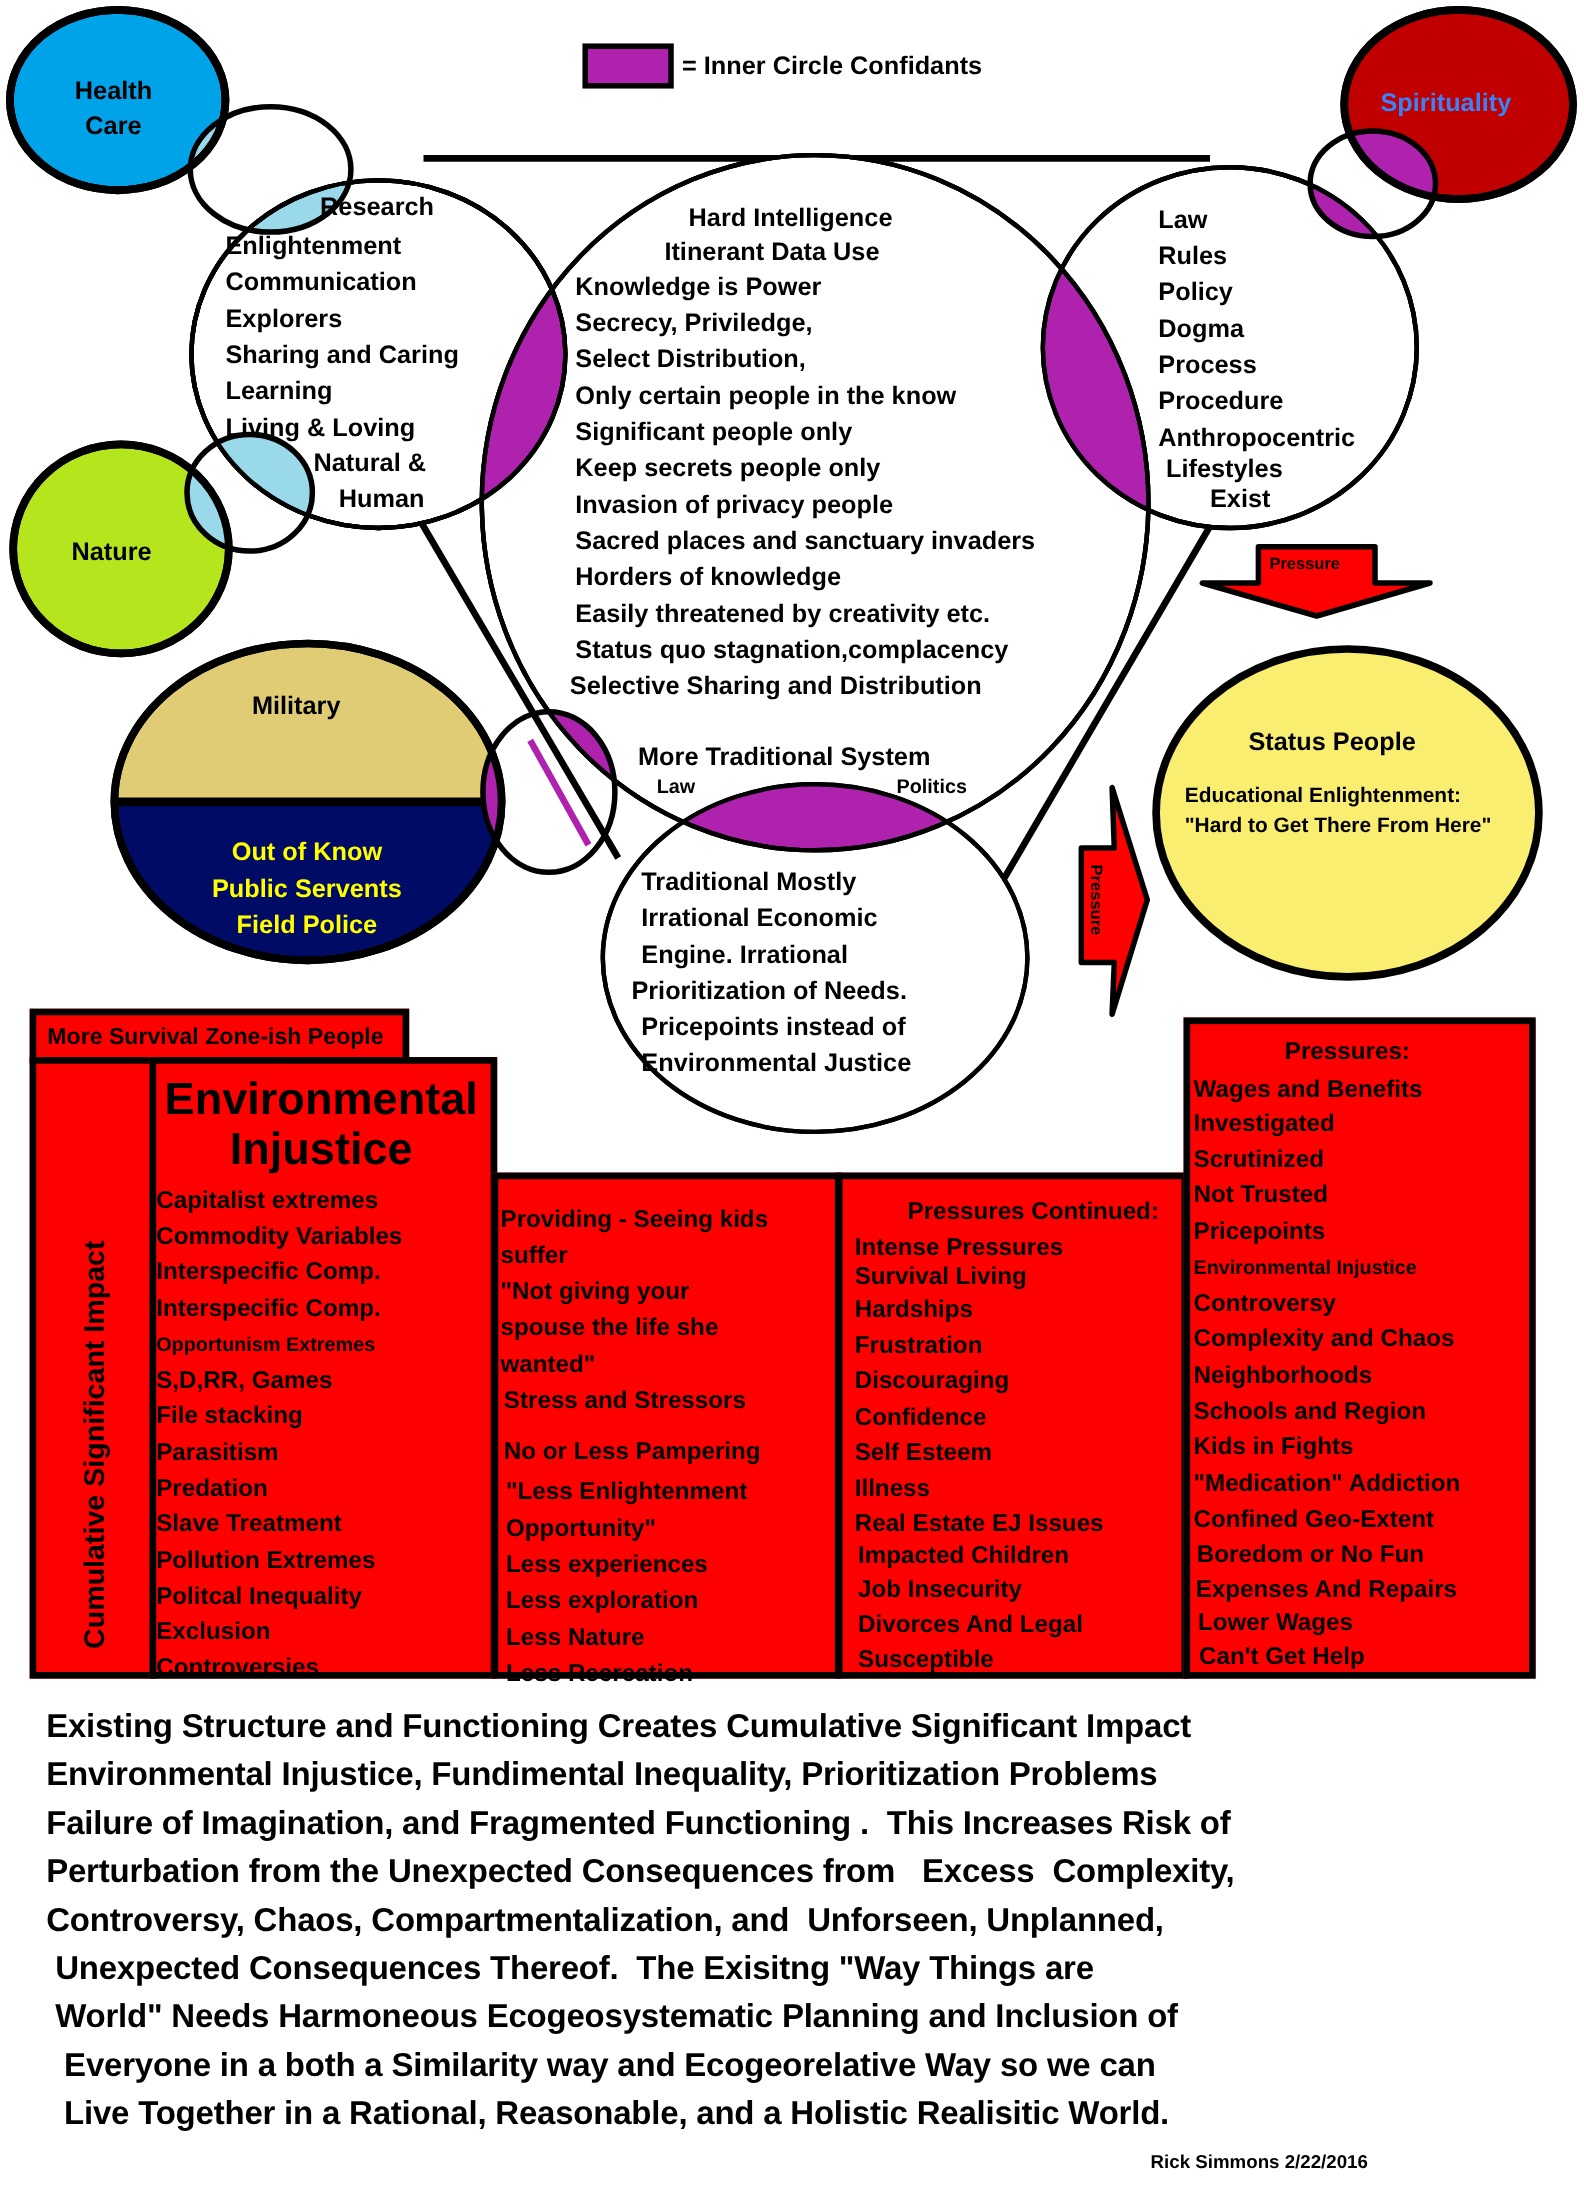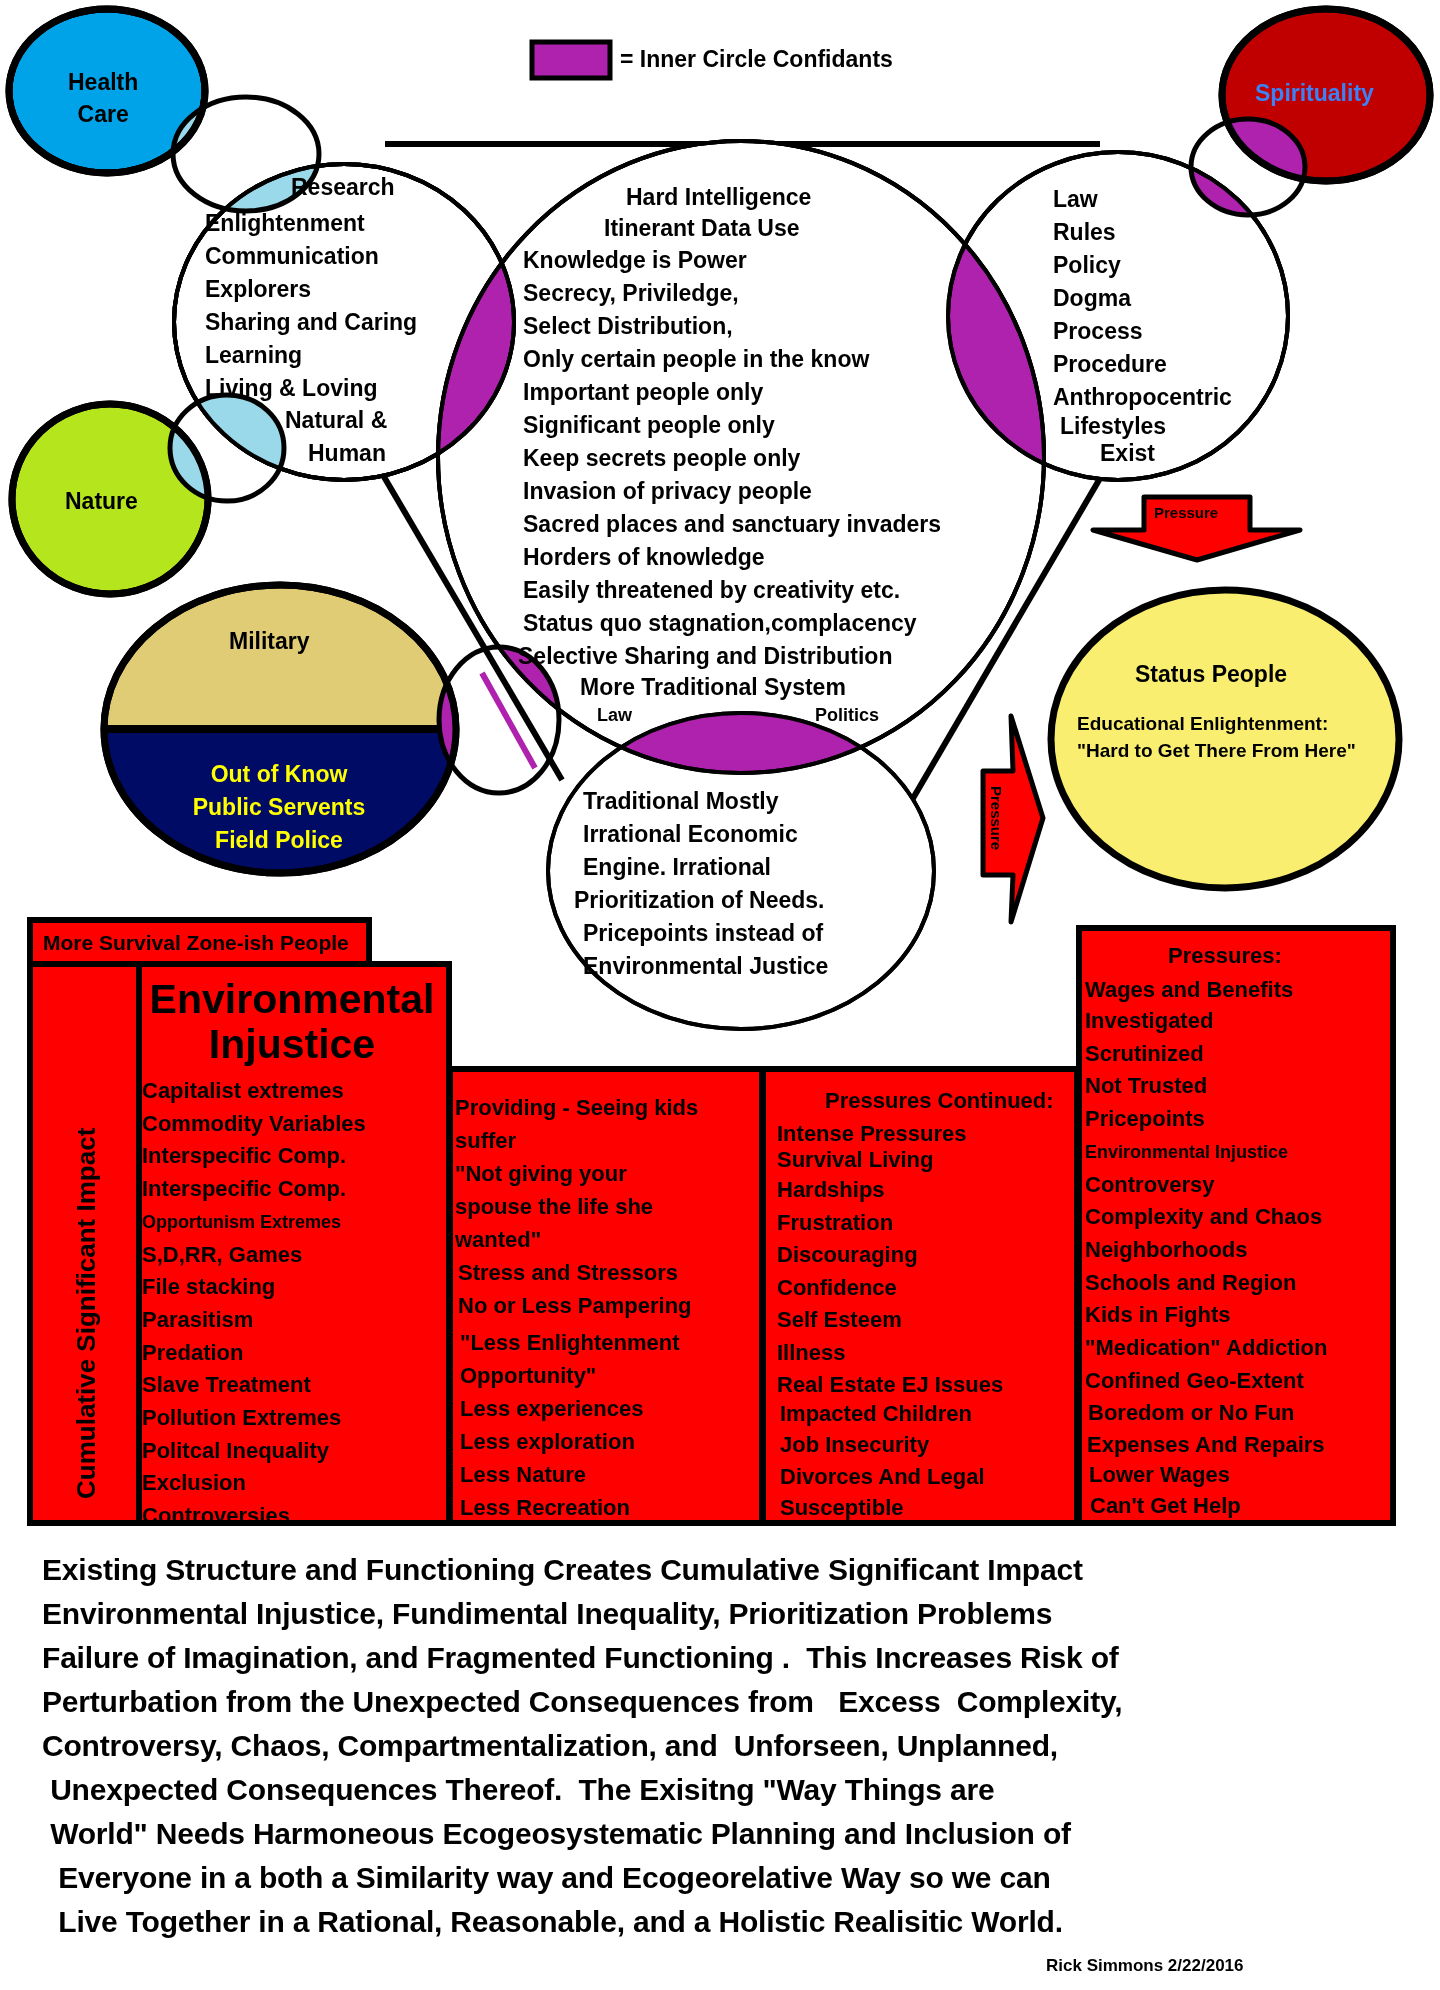--- a/index.html
+++ b/index.html
@@ -185,21 +185,20 @@
 <div class="lbl" style="left:285px; top:407px; font-size:23px;">Natural &amp;</div>
 <div class="lbl" style="left:308px; top:440px; font-size:23px;">Human</div>
 
 <div class="lbl" style="left:626px; top:184px; font-size:23px;">Hard Intelligence</div>
 <div class="lbl" style="left:604px; top:215px; font-size:23px;">Itinerant Data Use</div>
 <ul class="list lbl" style="left:523px; top:244px; font-size:23px; line-height:33px;">
   <li>Knowledge is Power</li>
   <li>Secrecy, Priviledge,</li>
   <li>Select Distribution,</li>
   <li>Only certain people in the know</li>
-  <li>Important people only</li>
   <li>Significant people only</li>
   <li>Keep secrets people only</li>
   <li>Invasion of privacy people</li>
   <li>Sacred places and sanctuary invaders</li>
   <li>Horders of knowledge</li>
   <li>Easily threatened by creativity etc.</li>
   <li>Status quo stagnation,complacency</li>
   <li style="margin-left:-5px;">Selective Sharing and Distribution</li>
 </ul>
 <div class="lbl" style="left:580px; top:674px; font-size:23px;">More Traditional System</div>
@@ -268,21 +267,21 @@
 </div>
 
 <div class="box" style="left:447px; top:1066px; width:318px; height:460px;">
   <ul class="list lbl" style="left:2px; top:19px; font-size:22px; line-height:33px;">
     <li>Providing - Seeing kids</li>
     <li>suffer</li>
     <li>"Not giving your</li>
     <li>spouse the life she</li>
     <li>wanted"</li>
     <li style="padding-left:3px;">Stress and Stressors</li>
-    <li style="padding-left:3px; margin-top:0;">No or Less Pampering</li>
+    <li style="padding-left:3px; margin-top:13px;">No or Less Pampering</li>
     <li style="padding-left:5px; margin-top:4px;">"Less Enlightenment</li>
     <li style="padding-left:5px;">Opportunity"</li>
     <li style="padding-left:5px;">Less experiences</li>
     <li style="padding-left:5px;">Less exploration</li>
     <li style="padding-left:5px;">Less Nature</li>
     <li style="padding-left:5px;">Less Recreation</li>
   </ul>
 </div>
 
 <div class="box" style="left:760px; top:1066px; width:320px; height:460px;">

